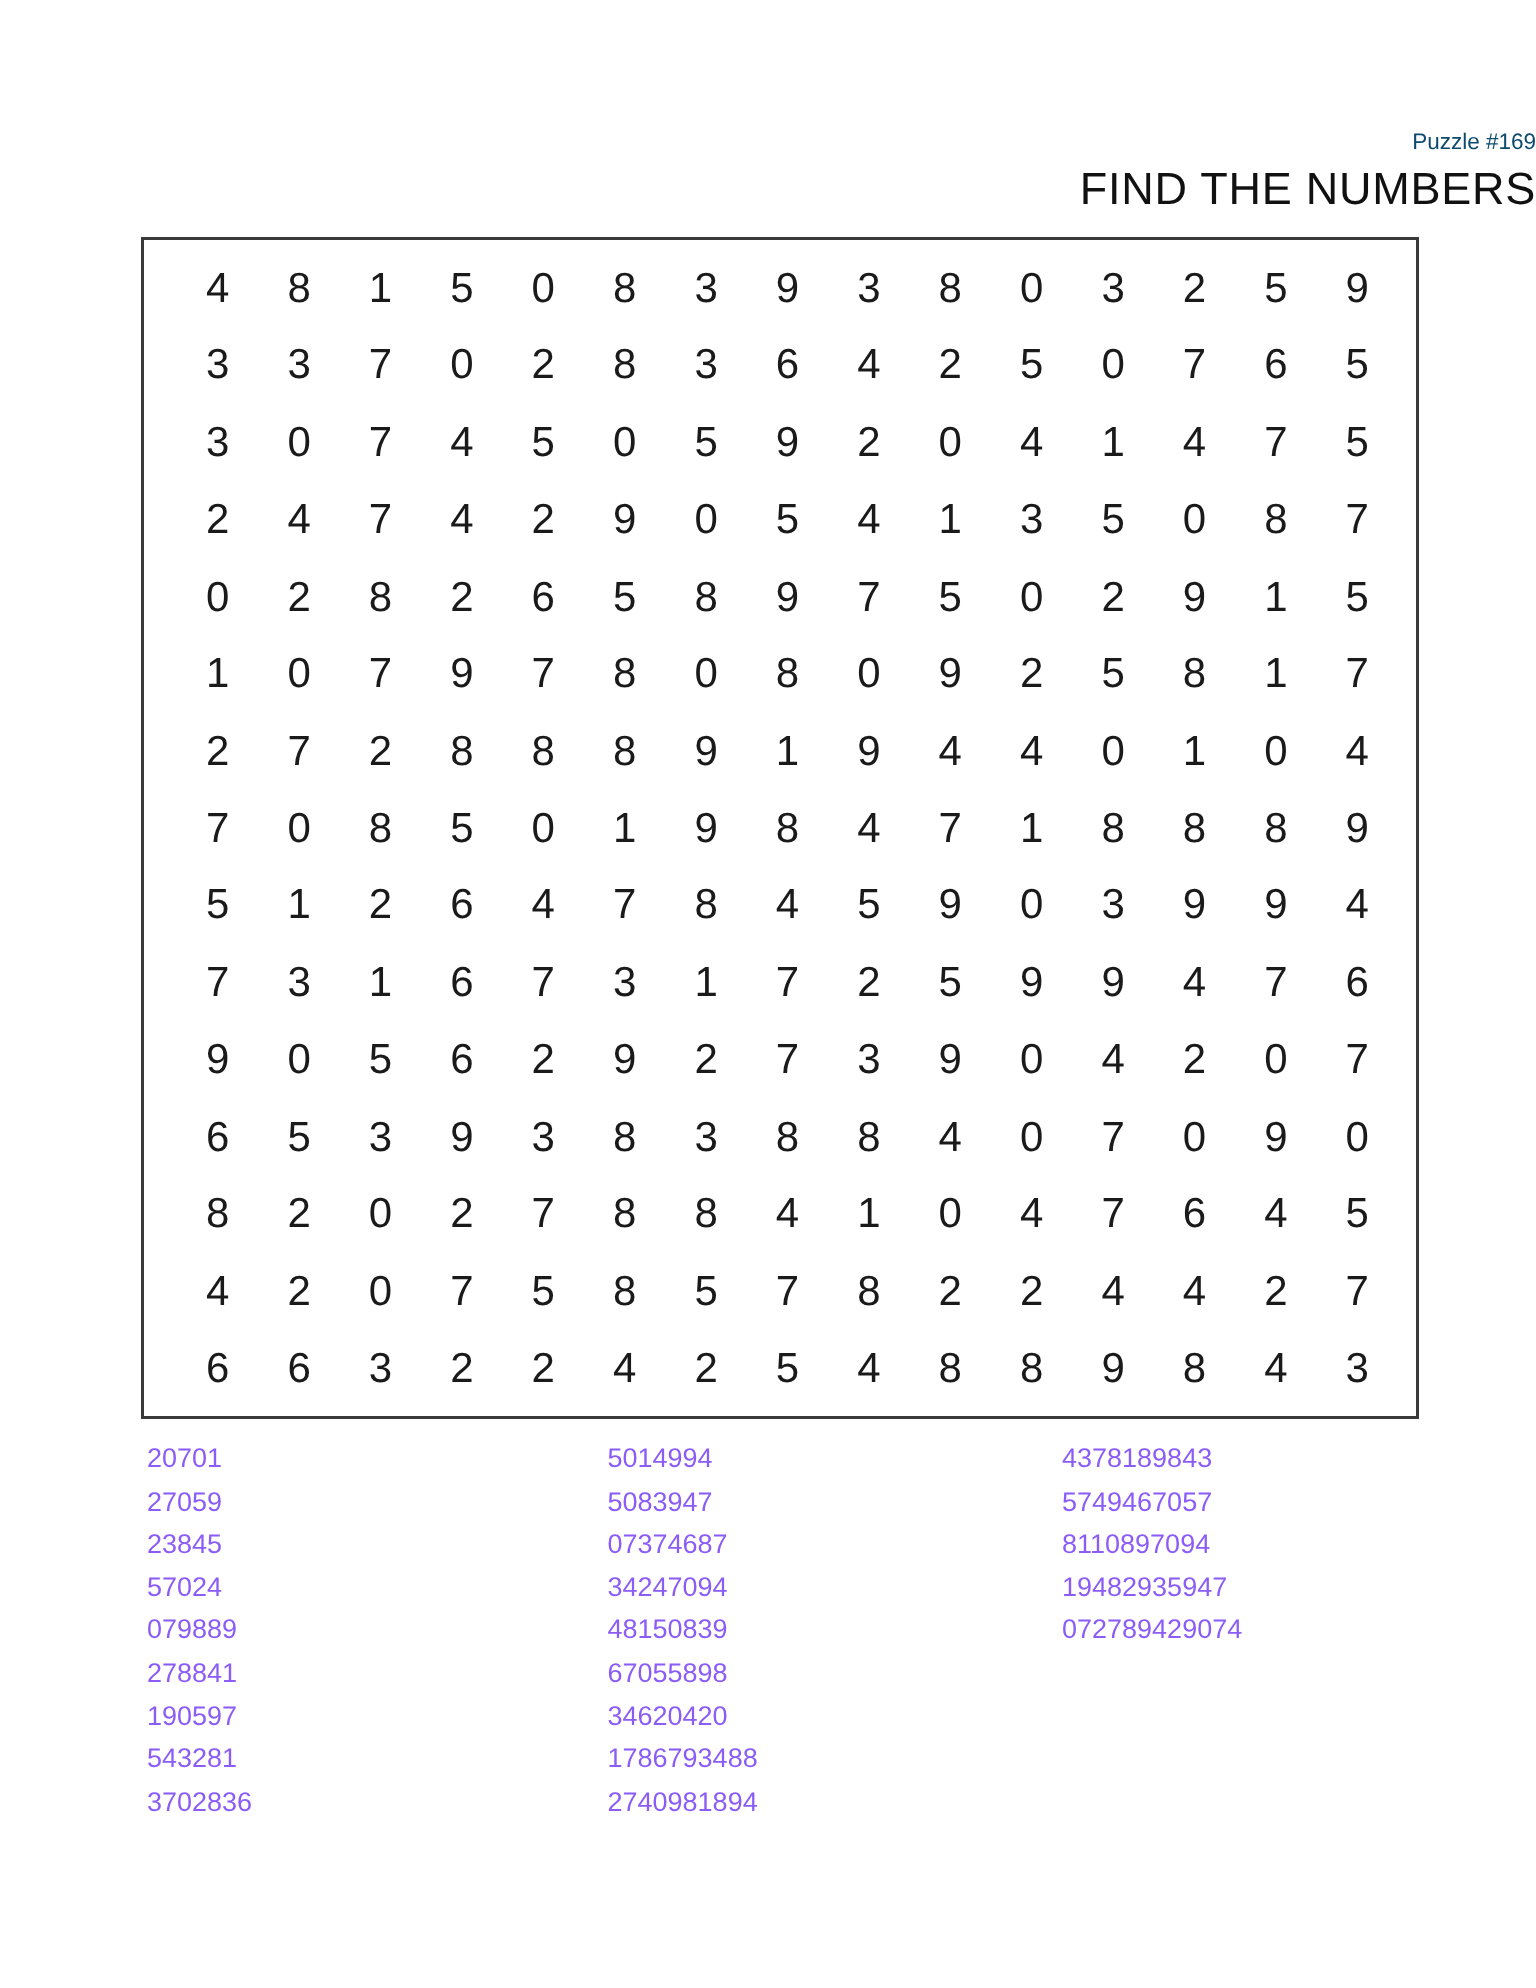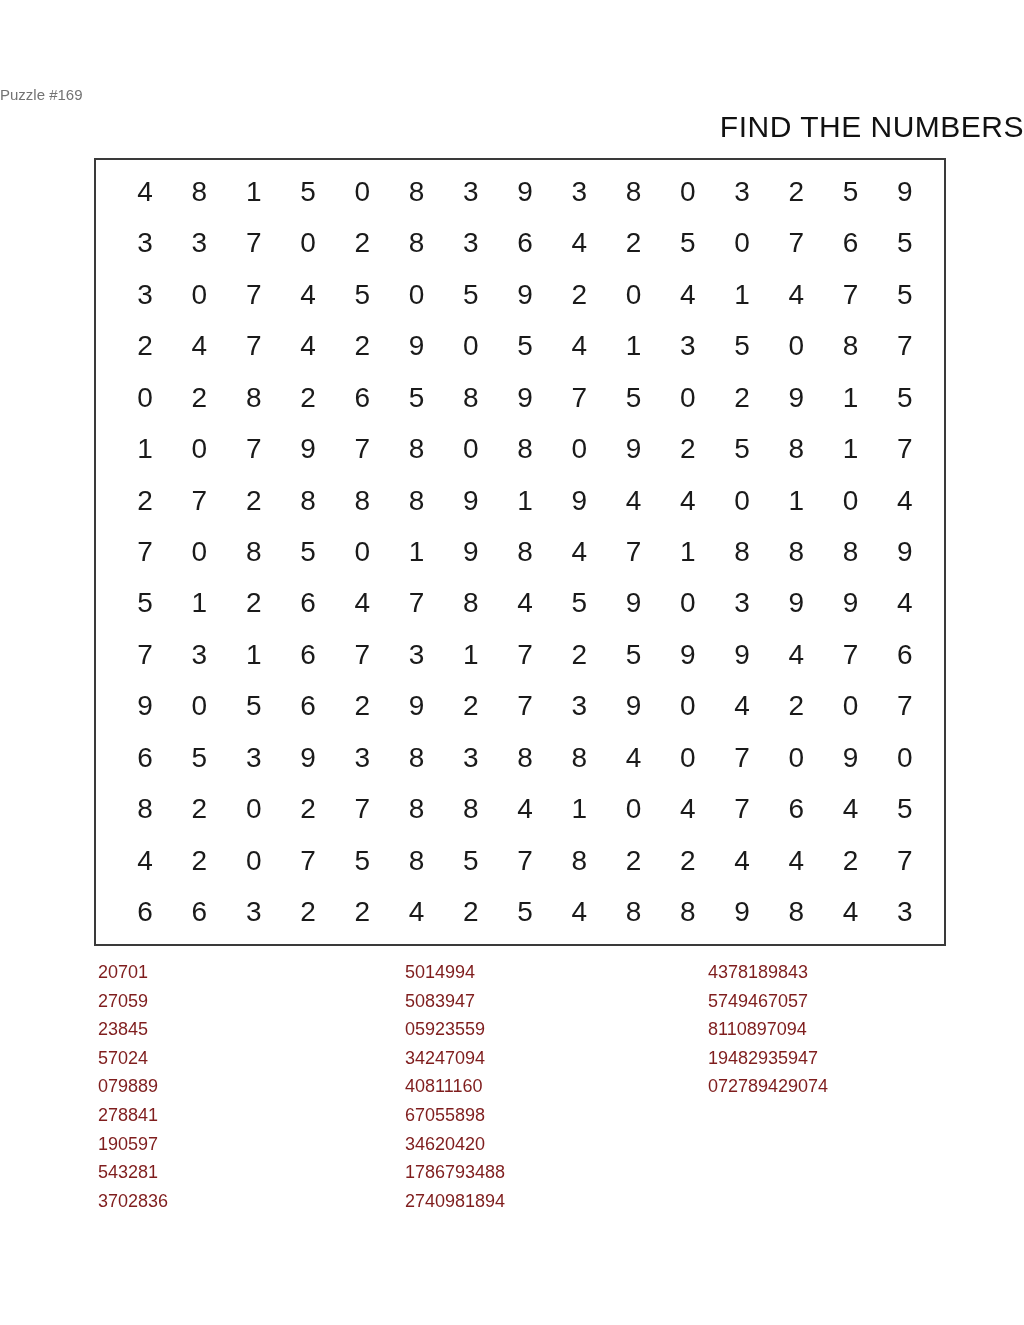--- a/index.html
+++ b/index.html
@@ -14,24 +14,24 @@
     background: #ffffff;
     font-family: "Liberation Sans", sans-serif;
     color: #1a1a1a;
     overflow: hidden;
   }
   .puzzle-number {
     position: absolute;
     top: 86px;
     left: 0;
     width: 100%;
-    text-align: left;
+    text-align: right;
     font-size: 15px;
     font-weight: 400;
-    color: #737373;
+    color: #0c4a6e;
   }
   .page-title {
     position: absolute;
     top: 110px;
     left: 0;
     width: 100%;
     text-align: right;
     font-size: 30px;
     font-weight: 400;
     letter-spacing: 0.5px;
@@ -74,21 +74,21 @@
     position: absolute;
     top: 0;
   }
   .list-column.col-1 { left: 98px; }
   .list-column.col-2 { left: 405px; }
   .list-column.col-3 { left: 708px; }
   .list-number {
     font-size: 18px;
     font-weight: 400;
     line-height: 28.6px;
-    color: #7f1d1d;
+    color: #8b5cf6;
     white-space: nowrap;
   }
 </style>
 </head>
 <body>
 
 <div class="page">
 
   <div class="puzzle-number">Puzzle #169</div>
 
@@ -332,23 +332,23 @@
         <div class="list-number">57024</div>
         <div class="list-number">079889</div>
         <div class="list-number">278841</div>
         <div class="list-number">190597</div>
         <div class="list-number">543281</div>
         <div class="list-number">3702836</div>
       </div>
     <div class="list-column col-2">
         <div class="list-number">5014994</div>
         <div class="list-number">5083947</div>
-        <div class="list-number">05923559</div>
+        <div class="list-number">07374687</div>
         <div class="list-number">34247094</div>
-        <div class="list-number">40811160</div>
+        <div class="list-number">48150839</div>
         <div class="list-number">67055898</div>
         <div class="list-number">34620420</div>
         <div class="list-number">1786793488</div>
         <div class="list-number">2740981894</div>
       </div>
     <div class="list-column col-3">
         <div class="list-number">4378189843</div>
         <div class="list-number">5749467057</div>
         <div class="list-number">8110897094</div>
         <div class="list-number">19482935947</div>

